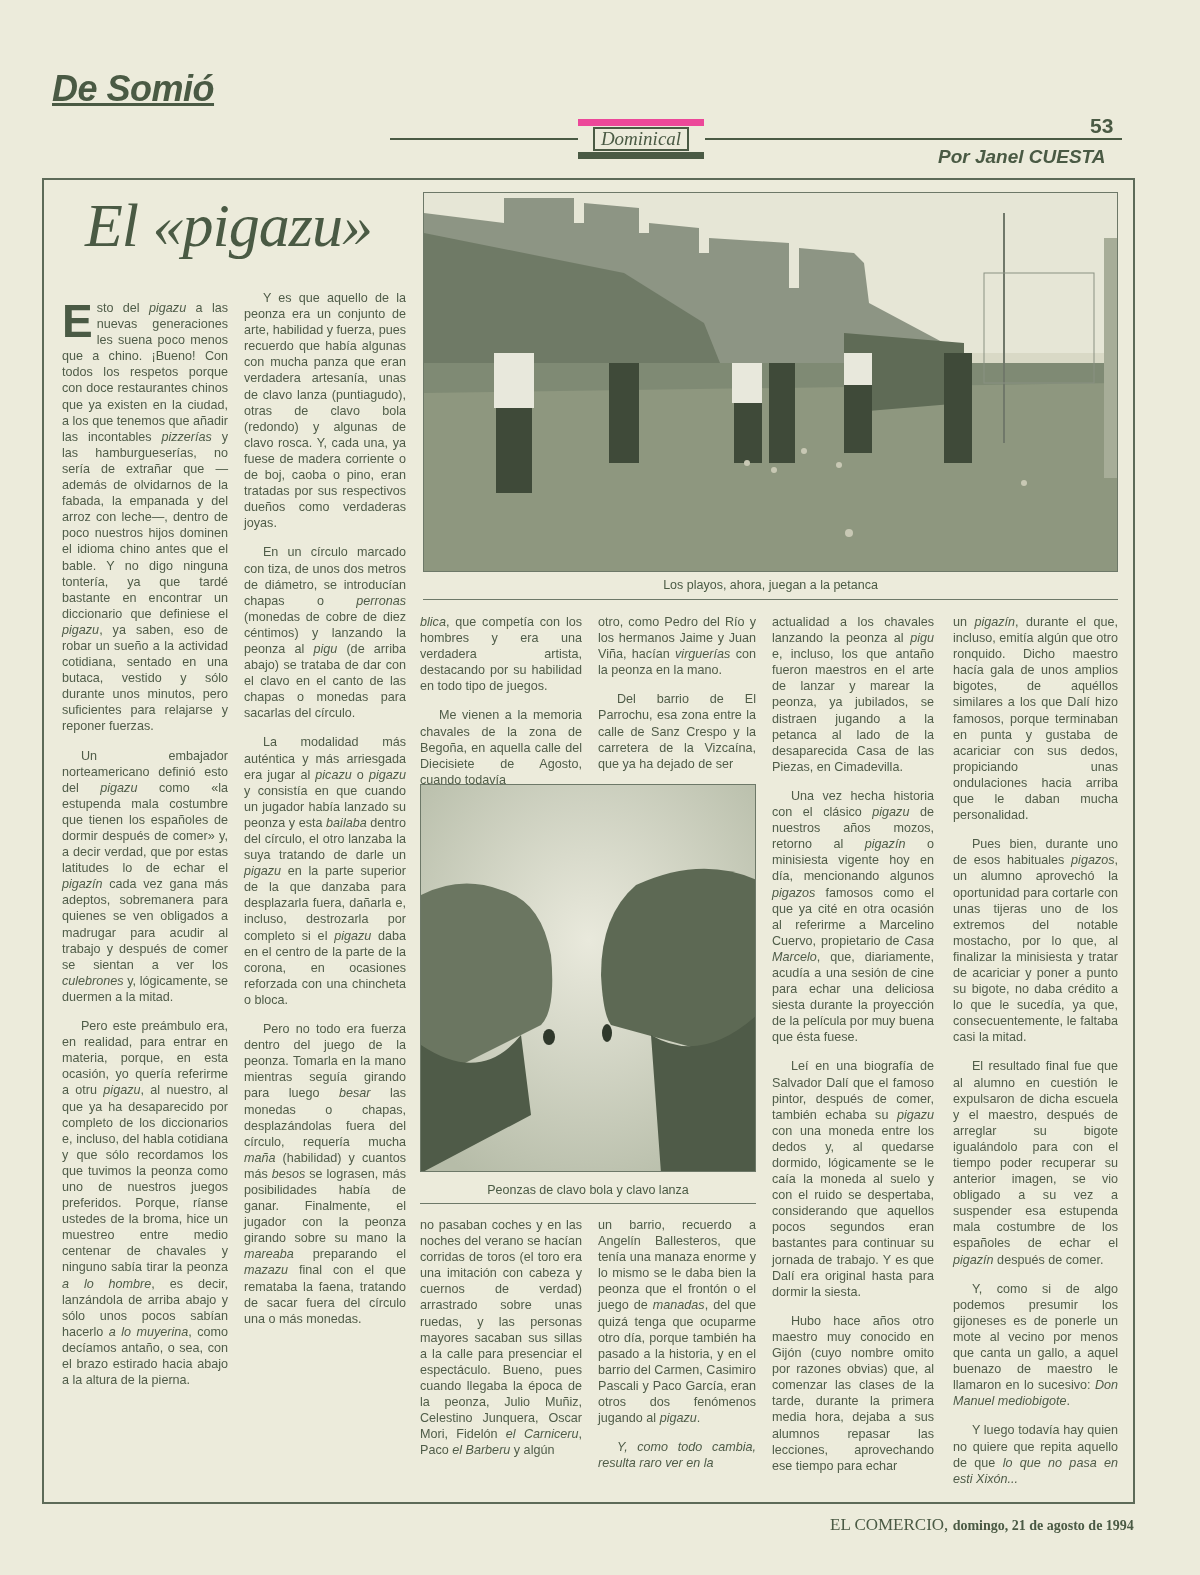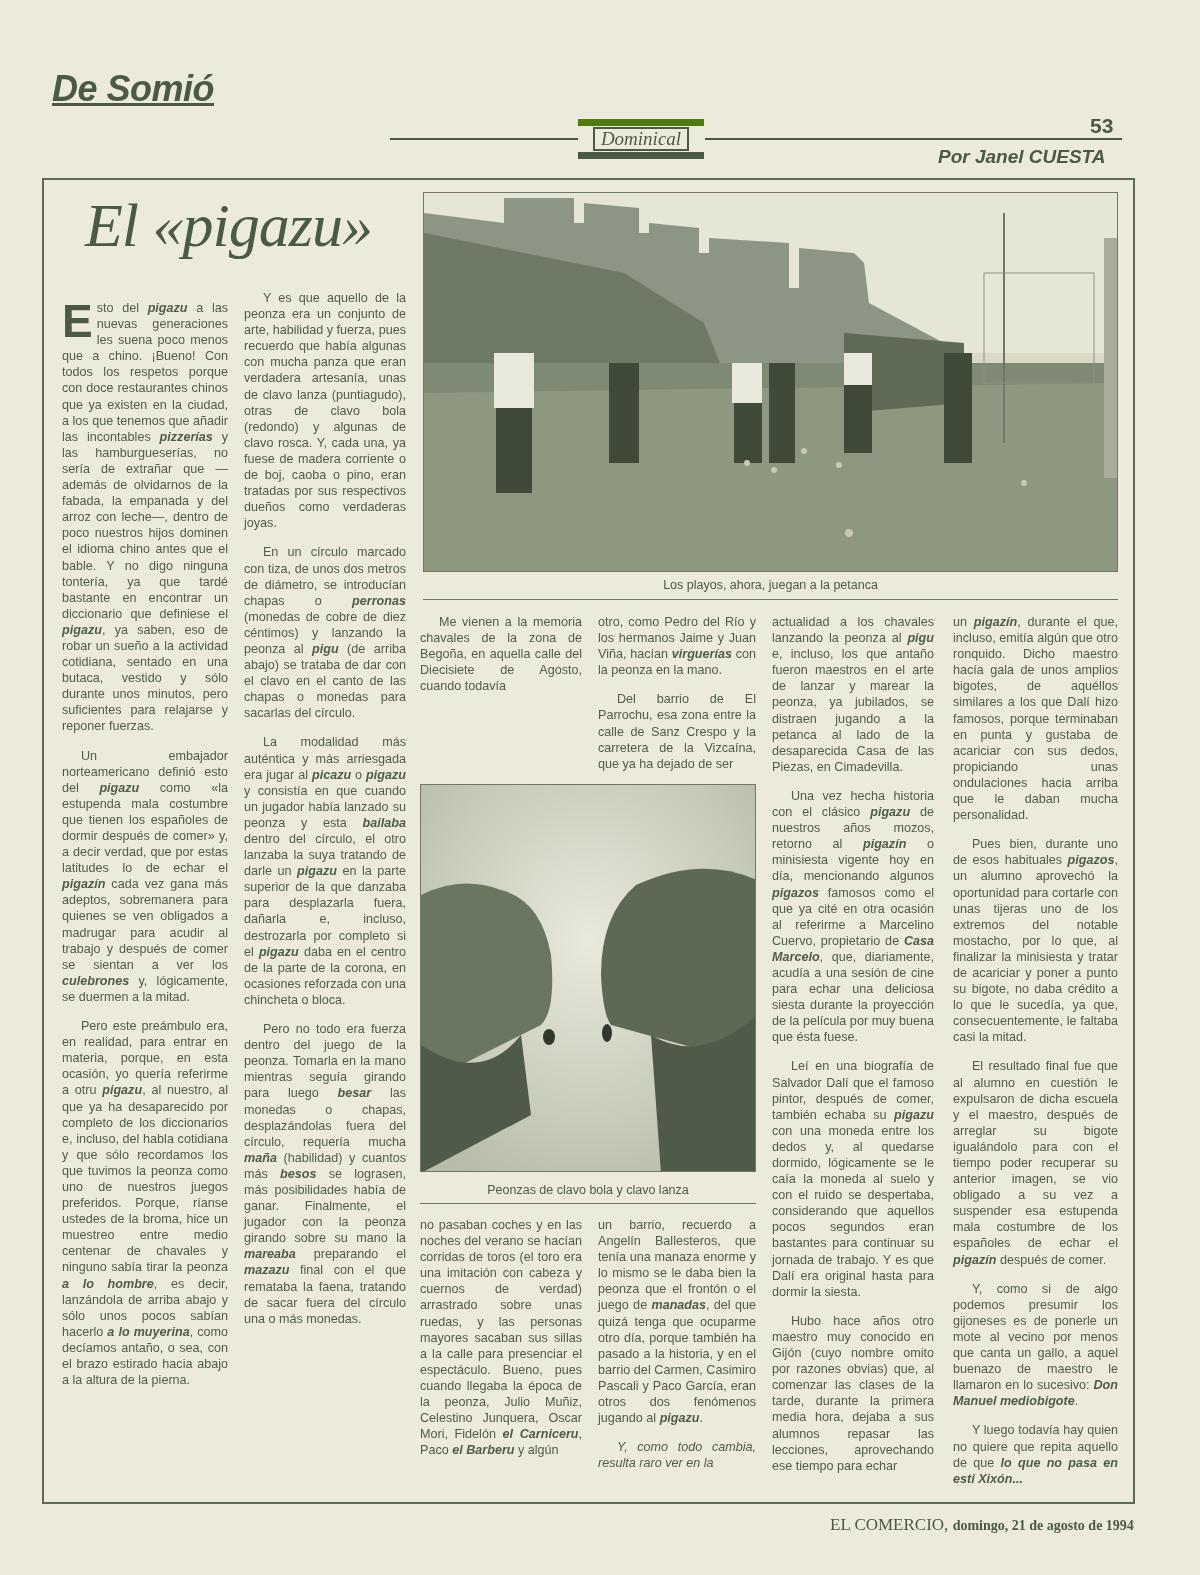--- a/index.html
+++ b/index.html
@@ -13,21 +13,21 @@
   
   .section-title {
     left:52px; top:72px; font-family:"Liberation Sans", sans-serif;
     font-weight:bold; font-style:italic; font-size:36px; line-height:34px;
     color:#4a5a44; letter-spacing:-0.5px;text-decoration:underline;
   }
   .rule-left { left:390px; top:138px; width:188px; height:2px; background:#4a5a44; }
   .rule-right { left:705px; top:138px; width:417px; height:2px; background:#4a5a44; }
   .dominical-badge {
     left:578px; top:119px; width:126px; height:40px;
-    border-top:7px solid #4d7c0f; border-bottom:7px solid #4a5a44;
+    border-top:7px solid #ec4899; border-bottom:7px solid #4a5a44;
     box-sizing:border-box; display:flex; align-items:center; justify-content:center;
   }
   .dominical-badge span {
     border:2px solid #4a5a44; padding:0 6px; line-height:20px;
     font-family:"Liberation Serif", serif; font-style:italic; font-size:19px; color:#4a5a44;
     background:#ecebdb;
   }
   .page-number { left:1090px; top:114px; font-size:21px; font-weight:bold; color:#4a5a44; }
   .byline { left:938px; top:146px; font-size:19px; font-weight:bold; font-style:italic; color:#4a5a44; }
 
@@ -37,21 +37,21 @@
     left:85px; top:190px; font-family:"Liberation Serif", serif; font-style:italic;
     font-size:62px; color:#4a5a44; letter-spacing:-1px;
   }
 
   .col {
     font-size:12.6px; line-height:16.1px; text-align:justify; color:#4f5c48;
     hyphens:manual;
   }
   .col p { margin:0 0 13px 0; text-indent:1.5em; }
   .col p.first { text-indent:0; }
-  .col i { font-style:italic;font-weight:bold; }
+  .col i { font-style:italic; }
   .dropcap {
     float:left; font-size:46px; line-height:38px; font-weight:bold; color:#4a5a44;
     margin:2px 4px 0 0; font-family:"Liberation Sans", sans-serif;
   }
 
   .photo1 { left:423px; top:192px; width:695px; height:380px; border:1px solid #6d7868; box-sizing:border-box; overflow:hidden; }
   .caption1 { left:423px; top:578px; width:695px; text-align:center; font-size:12.5px; color:#4a5a44; }
   .caprule1 { left:423px; top:599px; width:695px; height:1px; background:#6d7868; }
 
   .photo2 { left:420px; top:784px; width:336px; height:388px; border:1px solid #6d7868; box-sizing:border-box; overflow:hidden; }
@@ -127,20 +127,21 @@
         <circle cx="415" cy="272" r="3"></circle>
       <circle cx="600" cy="290" r="3"></circle>
         <circle cx="425" cy="340" r="4"></circle>
     </g>
   </svg>
 </div>
 <div class="abs caption1">Los playos, ahora, juegan a la petanca</div>
 <div class="abs caprule1"></div>
 
 <div class="abs col" style="left:420px; top:614px; width:162px;">
+  <p class="first"><i>blica</i>, que competía con los hombres y era una verdadera artista, destacando por su habilidad en todo tipo de juegos.</p>
   <p>Me vienen a la memoria chavales de la zona de Begoña, en aquella calle del Diecisiete de Agosto, cuando todavía</p>
 </div>
 
 <div class="abs col" style="left:598px; top:614px; width:158px;">
   <p class="first">otro, como Pedro del Río y los hermanos Jaime y Juan Viña, hacían <i>virguerías</i> con la peonza en la mano.</p>
   <p>Del barrio de El Parrochu, esa zona entre la calle de Sanz Crespo y la carretera de la Vizcaína, que ya ha dejado de ser</p>
 </div>
 
 <div class="abs photo2">
   <svg width="336" height="388" viewBox="0 0 336 388">

